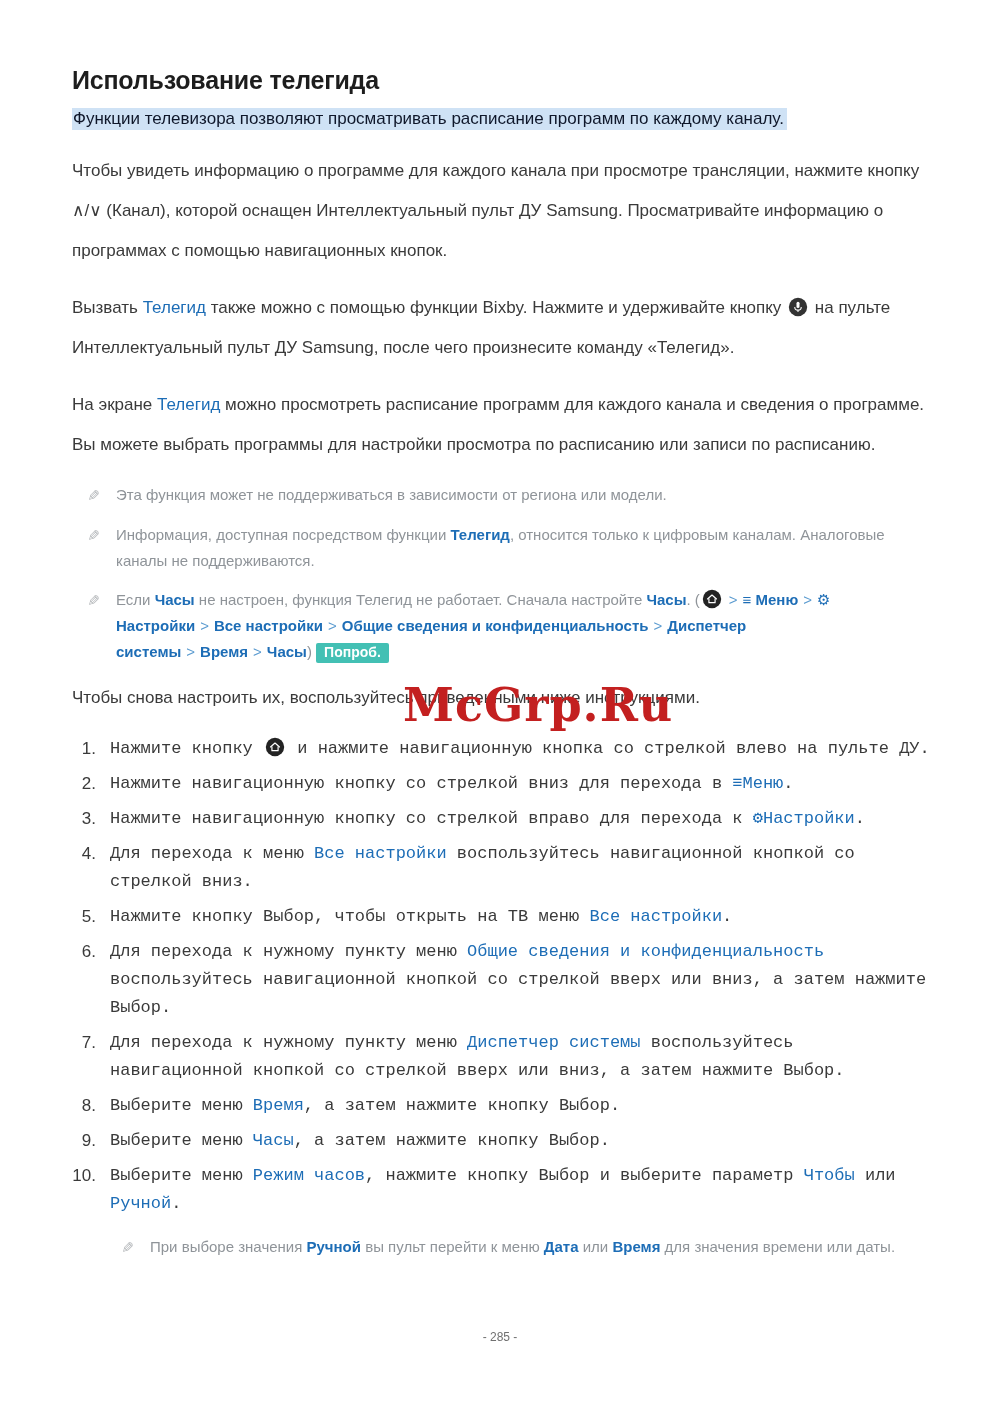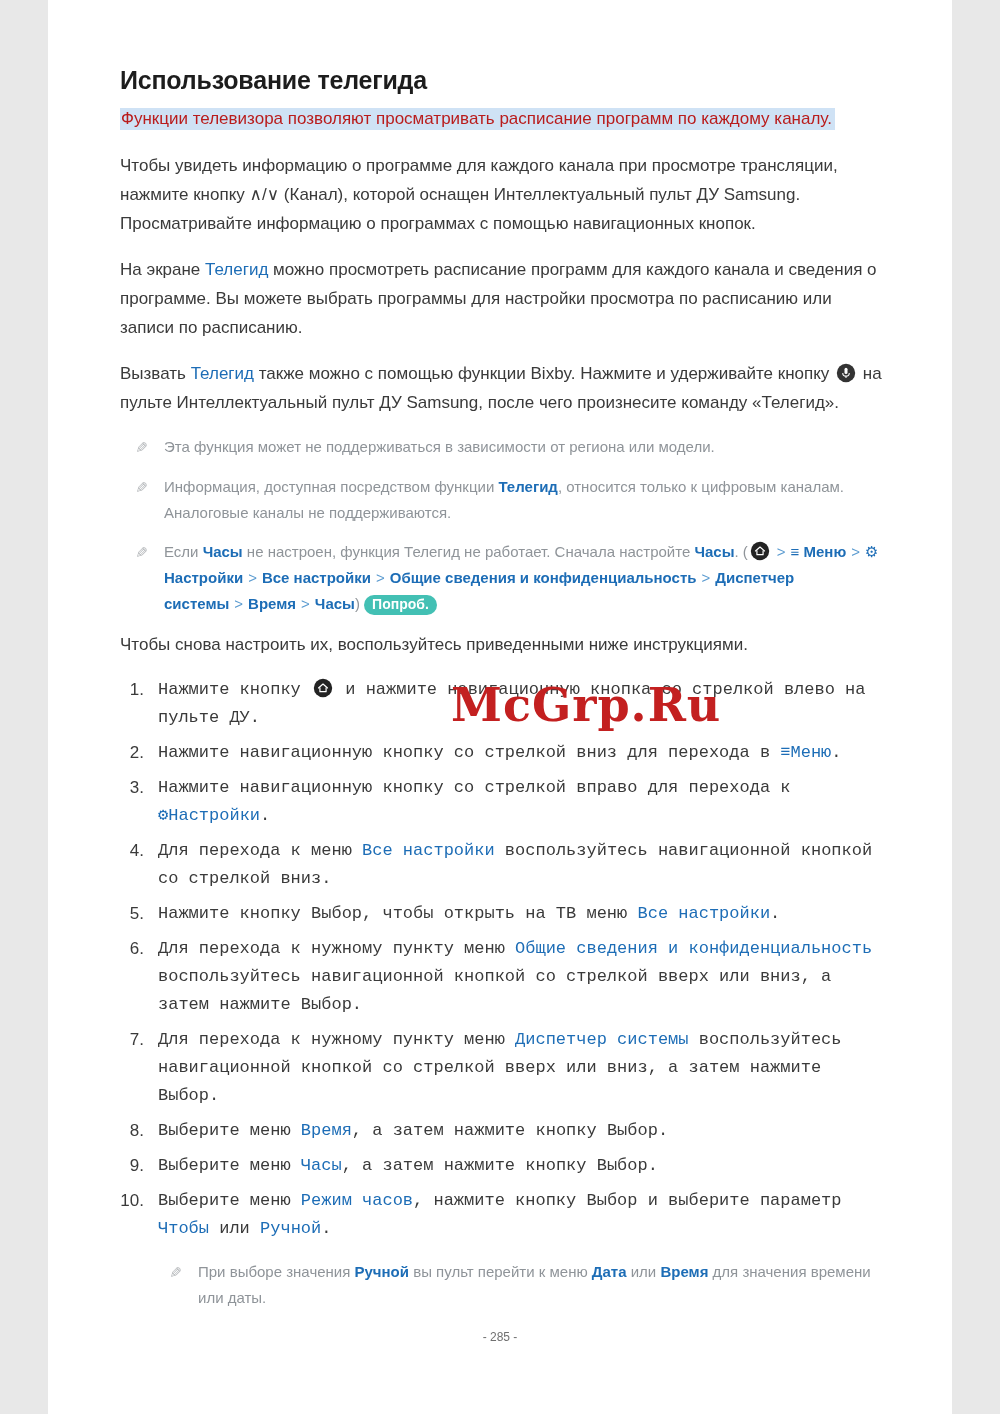--- a/index.html
+++ b/index.html
@@ -1,55 +1,55 @@
 <!DOCTYPE html>
 <html><head>
 <meta charset="utf-8">
 <style>
   html,body{margin:0;padding:0;background:#e8e8e8;}
   .page{
     position:relative;
-    width:904px;height:1414px;
+    width:1000px;height:1414px;
     margin:0 auto;
     background:#ffffff;
     font-family:"Liberation Sans","DejaVu Sans",sans-serif;
     color:#3a3a3a;
     overflow:hidden;
   }
   .content{padding:66px 70px 0 72px;}
   h1.title{
     font-size:25px;font-weight:600;color:#1d1d1d;
     margin:0 0 12px 0;letter-spacing:-0.2px;
   }
   .hl-wrap{margin:0 0 20px 0;}
   .hl{
-    background:#cfe2f5;color:#b91c1c;
+    background:#cfe2f5;color:#0f172a;
     font-size:17px;line-height:24px;padding:1px 3px 2px 1px;
   }
   p.body{
-    font-size:17px;line-height:29px;margin:0 0 17px 0;color:#3a3a3a;
+    font-size:17px;line-height:40px;margin:0 0 17px 0;color:#3a3a3a;
     max-width:862px;
   }
   .notes{margin:6px 0 2px 0;}
   .note{
     display:flex;align-items:flex-start;
     margin:0 0 13px 0;
     font-size:15px;line-height:26px;color:#8f9499;
     max-width:856px;
   }
   .note .pencil{
     flex:0 0 18px;margin:1px 16px 0 10px;color:#b3b6b9;font-size:15px;
     transform:scaleX(-1);display:inline-block;
   }
   .note .ntext{flex:1;}
   .blink{color:#1d6db6;font-weight:bold;}
   .link{color:#1d6db6;}
   .chev{color:#5b9bd0;margin:0 5px;font-weight:400;}
   .try{
-    background:#43c0b4;color:#ffffff;border-radius:10px;
+    background:#43c0b4;color:#ffffff;border-radius:2px;
     padding:1px 8px 3px 8px;font-size:14px;font-weight:bold;
     white-space:nowrap;
   }
   .inline-icon{display:inline-block;vertical-align:-4px;line-height:0;margin:0 2px;}
   .inline-icon svg{display:block;}
   ol.steps{list-style:none;margin:16px 0 0 0;padding:0;}
   ol.steps li{
     display:flex;align-items:flex-start;
     font-size:17px;line-height:28px;margin:0 0 7px 0;
     max-width:862px;
@@ -74,27 +74,27 @@
 <body>
 
 <div class="page">
   <div class="content">
 
     <h1 class="title">Использование телегида</h1>
 
     <p class="hl-wrap"><span class="hl">Функции телевизора позволяют просматривать расписание программ по каждому каналу.</span></p>
 
     <p class="body"><span>Чтобы увидеть информацию о программе для каждого канала при просмотре трансляции, нажмите кнопку ∧/∨ (Канал), которой оснащен Интеллектуальный пульт ДУ Samsung. Просматривайте информацию о программах с помощью навигационных кнопок.</span></p>
-    <p class="body"><span>На экране </span><span class="link">Телегид</span><span> можно просмотреть расписание программ для каждого канала и сведения о программе. Вы можете выбрать программы для настройки просмотра по расписанию или записи по расписанию.</span></p>
     <p class="body"><span>Вызвать </span><span class="link">Телегид</span><span> также можно с помощью функции Bixby. Нажмите и удерживайте кнопку </span><span class="inline-icon"><svg viewBox="0 0 24 24" width="20" height="20">
             <circle cx="12" cy="12" r="11" fill="#333"></circle>
             <rect x="10.2" y="5.8" width="3.6" height="7.4" rx="1.8" fill="#fff"></rect>
             <path d="M8.1 11.9a3.9 3.9 0 0 0 7.8 0" fill="none" stroke="#fff" stroke-width="1.3"></path>
             <line x1="12" y1="15.8" x2="12" y2="18" stroke="#fff" stroke-width="1.3"></line>
           </svg></span><span> на пульте Интеллектуальный пульт ДУ Samsung, после чего произнесите команду «Телегид».</span></p>
+    <p class="body"><span>На экране </span><span class="link">Телегид</span><span> можно просмотреть расписание программ для каждого канала и сведения о программе. Вы можете выбрать программы для настройки просмотра по расписанию или записи по расписанию.</span></p>
 
     <div class="notes">
       <div class="note">
         <span class="pencil">✎</span>
         <span class="ntext"><span>Эта функция может не поддерживаться в зависимости от региона или модели.</span></span>
       </div>
       <div class="note">
         <span class="pencil">✎</span>
         <span class="ntext"><span>Информация, доступная посредством функции </span><span class="blink">Телегид</span><span>, относится только к цифровым каналам. Аналоговые каналы не поддерживаются.</span></span>
       </div>

